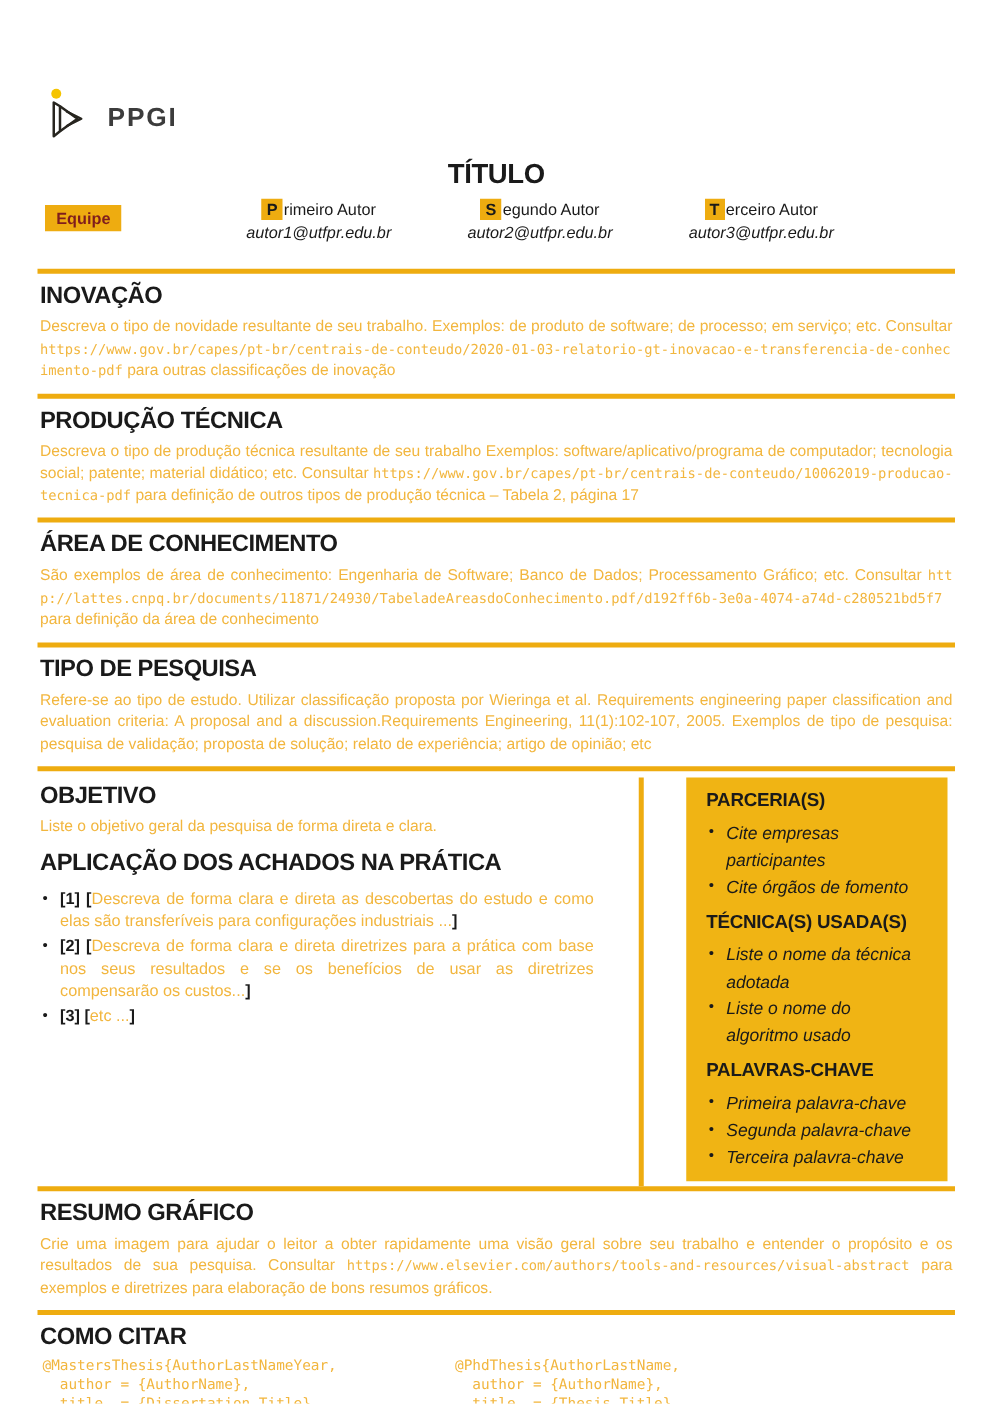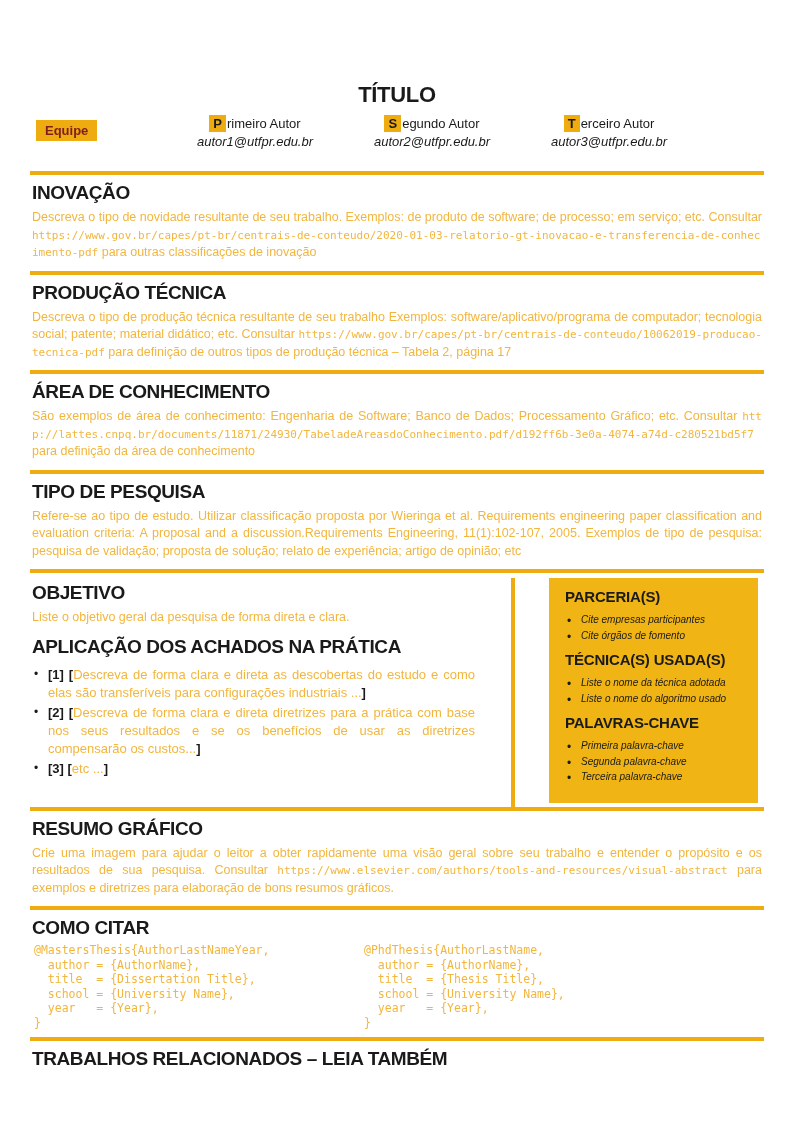--- a/index.html
+++ b/index.html
@@ -45,25 +45,25 @@
     color:var(--amber); text-align:justify;
   }
   .mono { font-family:"DejaVu Sans Mono", monospace; font-size:11px; word-break:break-all; }
   
   .twocol { display:flex; align-items:stretch; min-height:212px; margin-top:5px;gap:26px; }
   .leftcol { width:447px; padding:0 2px; }
   .leftcol .sec-heading { margin-top:4px; }
   .col-divider { width:4px; background:var(--accent); margin:0 8px; }
   .side-box {
     flex:1; background:#f0b414; margin-right:6px; margin-bottom:4px;
-    padding:8px 16px 14px 16px;
+    padding:8px 16px 4px 16px;
   }
   .box-heading { font-size:15px; font-weight:bold; letter-spacing:-0.2px; margin-top:8px; }
   .box-list { list-style:none; margin:7px 0 4px 2px; }
-  .box-list li { font-size:10px; font-style:italic; line-height:1.55; padding-left:14px; position:relative; }
+  .box-list li { font-size:14px; font-style:italic; line-height:1.55; padding-left:14px; position:relative; }
   .box-list li::before { content:"•"; position:absolute; left:0; font-style:normal; font-size:12px; }
   
   .bullet-list { list-style:none; margin-top:8px; }
   .bullet-list li { position:relative; padding-left:16px; font-size:13px; line-height:1.4; text-align:justify; margin-bottom:2px; }
   .bullet-list li::before { content:"•"; position:absolute; left:2px; top:0; font-size:12px; color:#1a1a1a; }
   .b { font-weight:bold; color:#1a1a1a; }
   .amber { color:var(--amber); }
   
   .code-row { display:flex; margin-top:4px; margin-bottom:6px;align-items:center; }
   .code-row pre {
@@ -71,20 +71,31 @@
     font-size:11.5px; line-height:14.6px;
     color:var(--amber); white-space:pre;
   }
   .code-left { width:330px; margin-left:2px; }
 </style>
 </head>
 <body>
 
 <div class="page" style="--accent:#EEAC10; --amber:#F2B63E;">
 
+  <div class="logo-row">
+    <span>
+      <svg width="46" height="44" viewBox="0 0 46 44">
+        <circle cx="11" cy="7" r="4" fill="#F5C400"></circle>
+        <path d="M9 14 V41 L14 37 V17 Z" fill="none" stroke="#27251F" stroke-width="2" stroke-linejoin="round"></path>
+        <path d="M14 17 L28 27 L14 37" fill="none" stroke="#27251F" stroke-width="2" stroke-linejoin="round"></path>
+        <path d="M19 21 L31 27 L19 33" fill="none" stroke="#27251F" stroke-width="2" stroke-linejoin="round"></path>
+      </svg>
+    </span>
+    <span class="logo-text">PPGI</span>
+  </div>
 
   <div class="page-title">TÍTULO</div>
 
   <div class="team-row">
     <span class="equipe-badge">Equipe</span>
     <div class="authors">
       <div class="author-col">
         <div class="author-name"><span class="author-initial">P</span><span>rimeiro Autor</span></div>
         <div class="author-email">autor1@utfpr.edu.br</div>
       </div>

